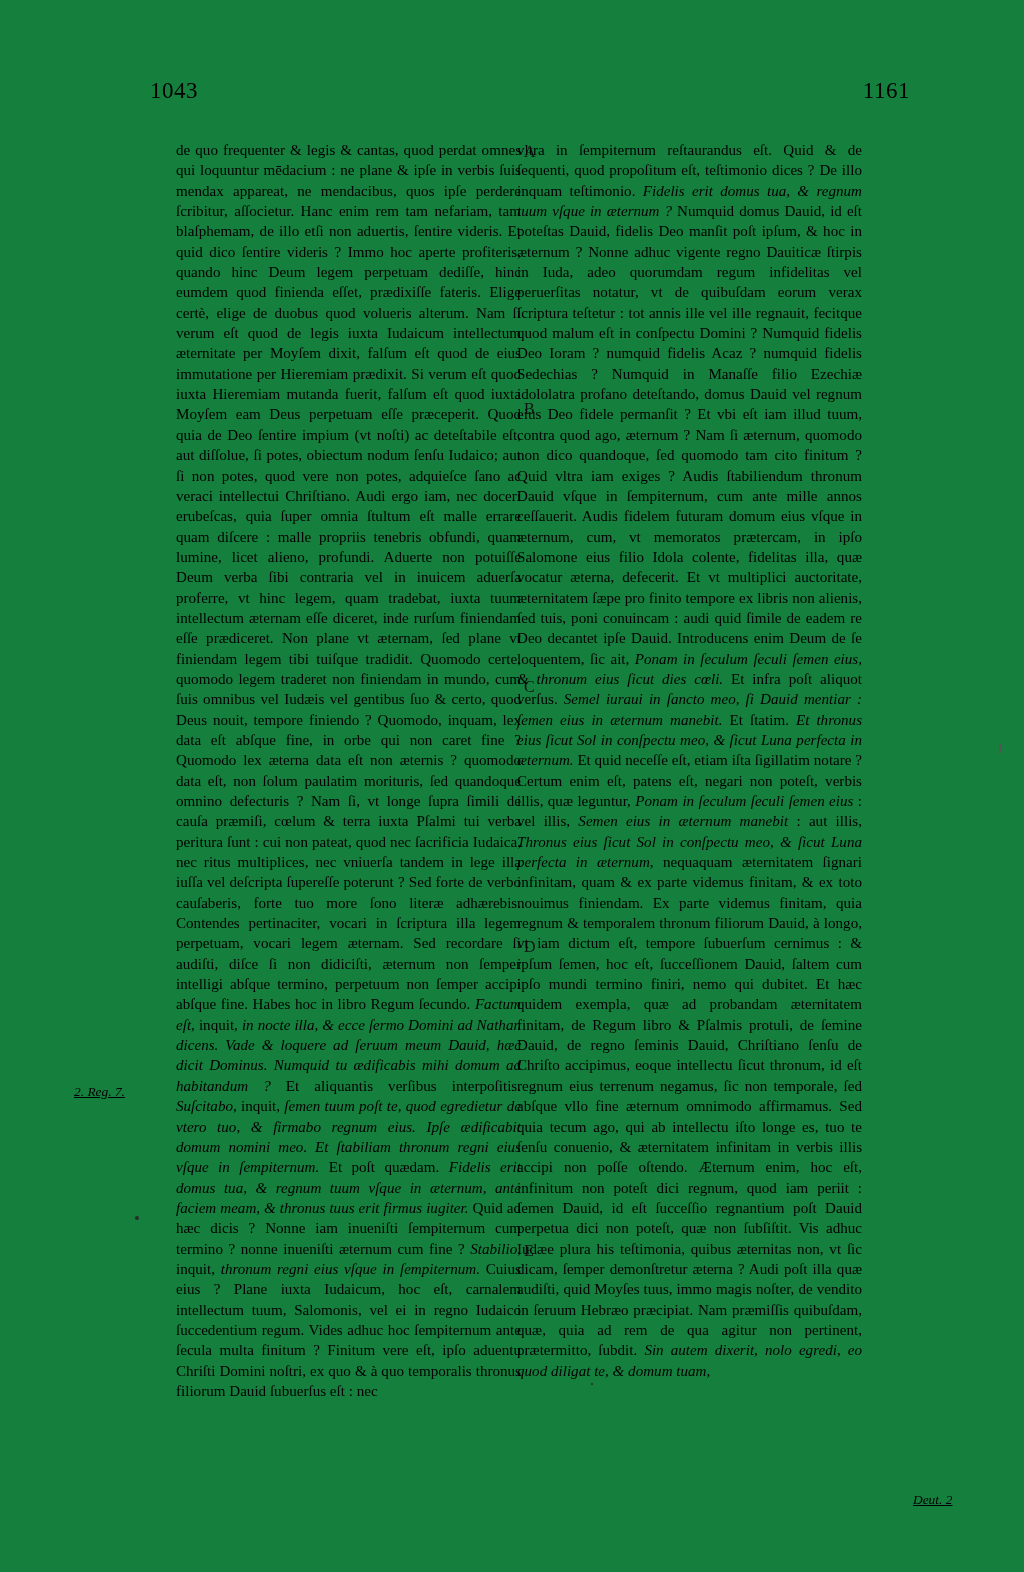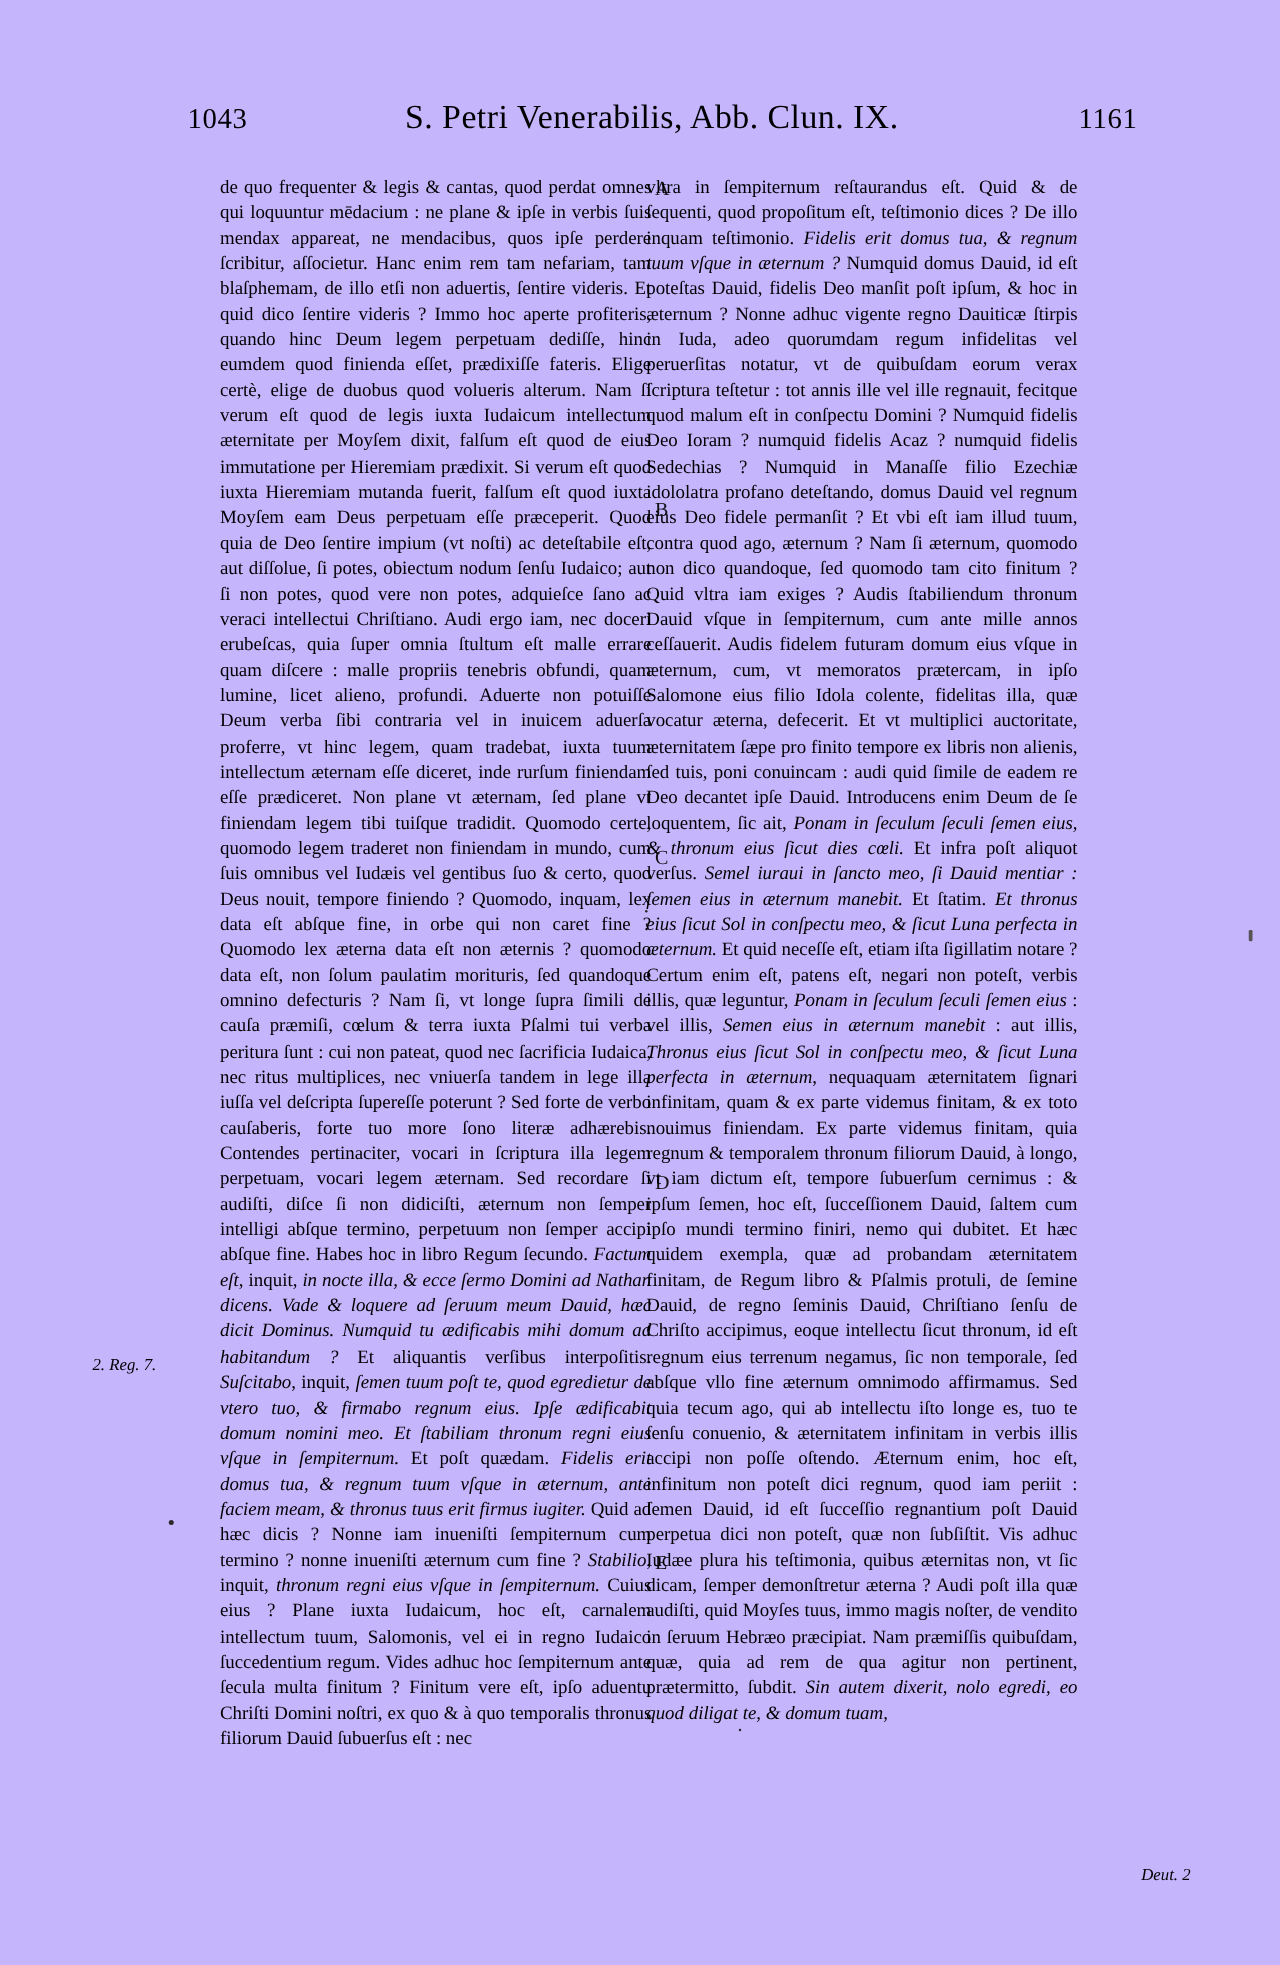--- a/index.html
+++ b/index.html
@@ -10,21 +10,21 @@
   }
   body {
     font-family: "Liberation Serif", "DejaVu Serif", serif;
     color: #000000;
   }
   .page {
     position: relative;
     width: 1024px;
     height: 1572px;
     margin: 0 auto;
-    background: #c4b5fd;
+    background: #15803d;
     overflow: hidden;
   }
 
   
   .header {
     position: absolute;
     top: 78px;
     left: 150px;
     width: 760px;
     height: 42px;
@@ -77,20 +77,21 @@
     font-style: italic;
   }
 
   
   .marginal {
     position: absolute;
     font-size: 13.4px;
     font-style: italic;
     white-space: nowrap;
     line-height: 1.1;
+    text-decoration: underline;
   }
   .m-reg  { left: 74px;  top: 1085px; }
   .m-deut { left: 913px; top: 1493px; }
 
   
   .colmark {
     position: absolute;
     font-size: 16px;
     font-family: "Liberation Serif", "DejaVu Serif", serif;
     color: #111;
@@ -112,21 +113,20 @@
   .s3 { left: 516px; top: 728px;  width: 2px;  height: 2px; }
   .s4 { left: 591px; top: 1383px; width: 2px;  height: 2px; }
 </style>
 </head>
 <body>
 
 <div class="page">
 
   <div class="header">
     <span class="folio">1043</span>
-    <span class="header-title">S. Petri Venerabilis, Abb. Clun. IX.</span>
     <span class="folio">1161</span>
   </div>
 
   <div class="marginal m-reg">2. Reg. 7.</div>
   <div class="marginal m-deut">Deut. 2</div>
 
   <div class="colmark mk-a">A</div>
   <div class="colmark mk-b">B</div>
   <div class="colmark mk-c">C</div>
   <div class="colmark mk-d">D</div>

